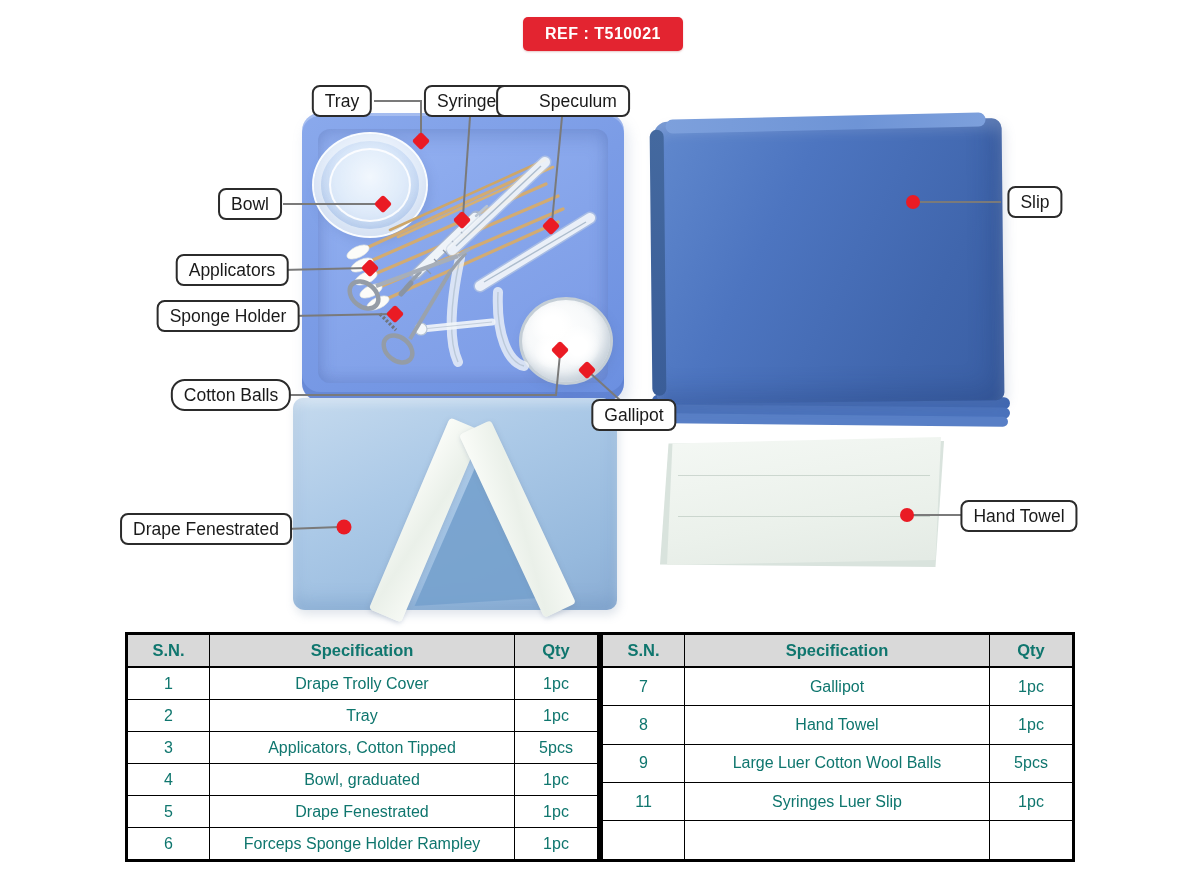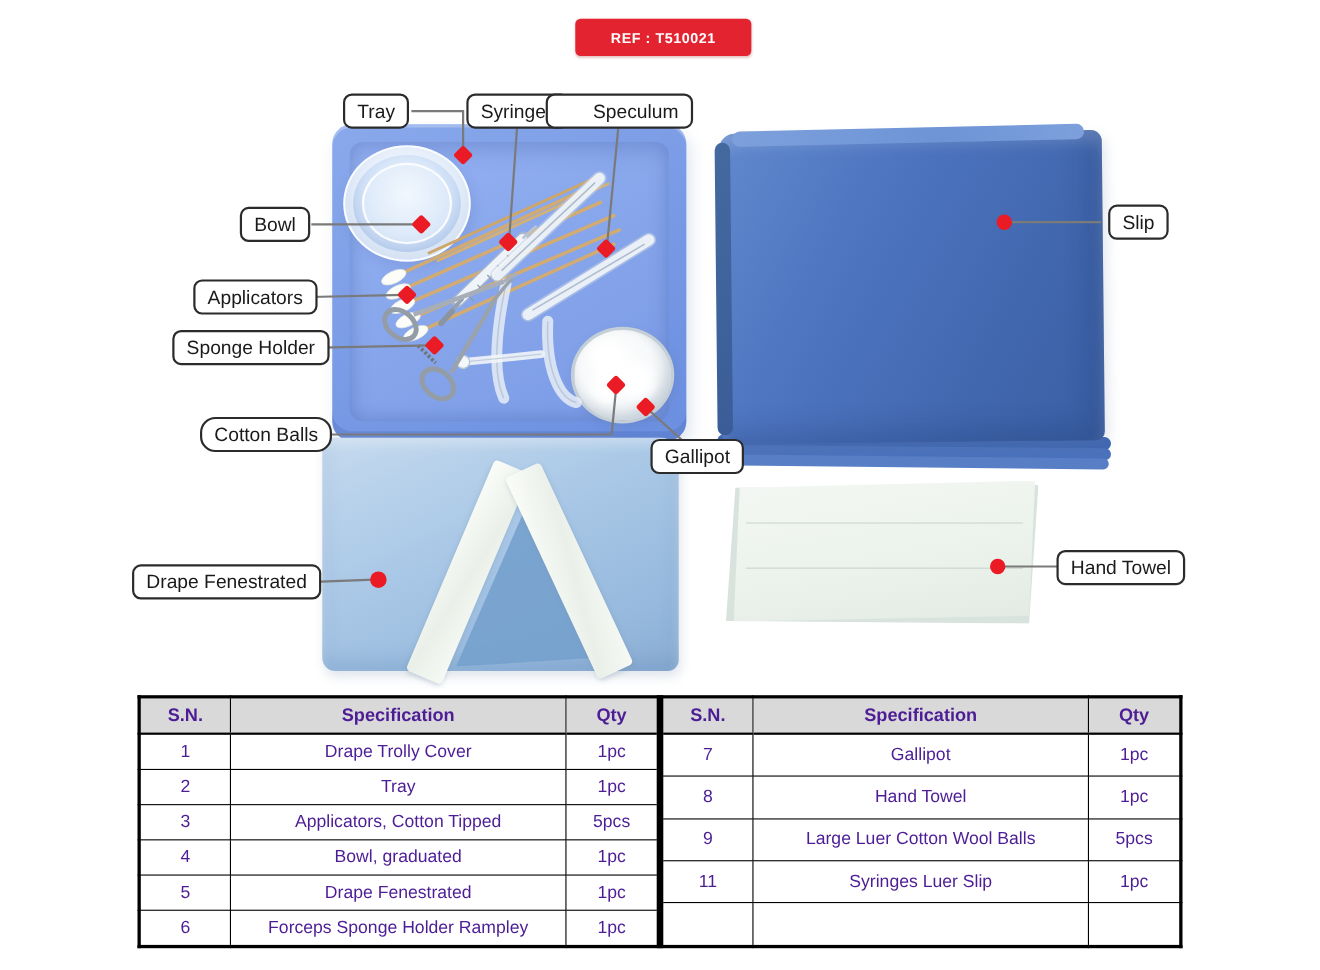--- a/index.html
+++ b/index.html
@@ -1,21 +1,21 @@
 <!DOCTYPE html>
 <html><head>
 <meta charset="utf-8">
 <style>
   html,body{margin:0;padding:0;background:#ffffff;}
   body{width:1200px;height:882px;position:relative;font-family:"Liberation Sans",sans-serif;overflow:hidden;}
   .stage{position:absolute;left:0;top:0;width:1200px;height:882px;}
 
   
   .ref-badge{position:absolute;left:523px;top:17px;width:160px;height:34px;background:#e32430;
-    border-radius:5px;color:#fff;font-size:13px;font-weight:bold;display:flex;align-items:center;
+    border-radius:5px;color:#fff;font-size:16px;font-weight:bold;display:flex;align-items:center;
     justify-content:center;letter-spacing:.5px;box-shadow:0 1px 2px rgba(150,30,30,.25);}
 
   
   .callout{position:absolute;transform:translate(-50%,-50%);background:#fff;border:2px solid #2b2b2b;
     border-radius:8px;padding:2px 11px;font-size:17.5px;color:#1a1a1a;white-space:nowrap;line-height:24px;z-index:30;}
 
   
   .tray{position:absolute;left:302px;top:113px;width:322px;height:288px;border-radius:18px;
     background:linear-gradient(150deg,#8aa9ec 0%,#7b9ce6 45%,#6b8fe0 100%);
     box-shadow:inset 0 -9px 0 rgba(70,100,180,.28), inset 0 3px 0 rgba(255,255,255,.25), 4px 8px 14px rgba(120,140,180,.22);}
@@ -68,21 +68,21 @@
     -webkit-clip-path:polygon(3% 2%,100% 0,97% 100%,0 98%);clip-path:polygon(3% 2%,100% 0,97% 100%,0 98%);}
   .towel{position:absolute;left:667px;top:437px;width:274px;height:128px;
     background:linear-gradient(170deg,#f4f8f4 0%,#ebf1eb 60%,#e3eae4 100%);
     -webkit-clip-path:polygon(2% 5%,100% 0%,98% 96%,0% 100%);clip-path:polygon(2% 5%,100% 0%,98% 96%,0% 100%);}
   .towel-line{position:absolute;left:4%;right:4%;height:1px;background:rgba(170,185,175,.5);}
 
   .lines-svg{position:absolute;left:0;top:0;z-index:20;pointer-events:none;}
 
   
   .tables{position:absolute;left:125px;top:632px;display:flex;z-index:40;}
-  table.spec{border-collapse:collapse;table-layout:fixed;font-size:16px;color:#4c1d95;}
+  table.spec{border-collapse:collapse;table-layout:fixed;font-size:16px;color:#0f766e;}
   table.spec th,table.spec td{border:1px solid #000;height:31px;padding:0 6px;overflow:hidden;white-space:nowrap;}
   table.spec th{background:#d9d9d9;font-weight:bold;font-size:16.5px;border-bottom:2px solid #000;}
   table.spec{border:3px solid #000;}
   td.sn,td.qty,th{text-align:center;}
   td.spec-cell{text-align:center;}
   col.c-sn{width:83px;}col.c-spec{width:305px;}col.c-qty{width:84px;}
 </style>
 </head>
 <body>
 
@@ -209,21 +209,21 @@
       <circle cx="907" cy="515" r="7"></circle>
     </g>
   </svg>
 
   <div class="callout" style="left:342px;top:101px;">Tray</div>
   <div class="callout" style="left:471px;top:101px;">Syringes</div>
   <div class="callout" style="left:563px;top:101px;padding-left:41px;">Speculum</div>
   <div class="callout" style="left:250px;top:204px;">Bowl</div>
   <div class="callout" style="left:232px;top:270px;">Applicators</div>
   <div class="callout" style="left:228px;top:316px;">Sponge Holder</div>
-  <div class="callout" style="left:242px;top:395px;border-radius:14px;">Cotton Balls</div>
+  <div class="callout" style="left:231px;top:395px;border-radius:14px;">Cotton Balls</div>
   <div class="callout" style="left:634px;top:415px;">Gallipot</div>
   <div class="callout" style="left:1035px;top:202px;">Slip</div>
   <div class="callout" style="left:206px;top:529px;">Drape Fenestrated</div>
   <div class="callout" style="left:1019px;top:516px;">Hand Towel</div>
 
   <div class="tables">
     <table class="spec">
       <colgroup>
           <col class="c-sn">
           <col class="c-spec">

